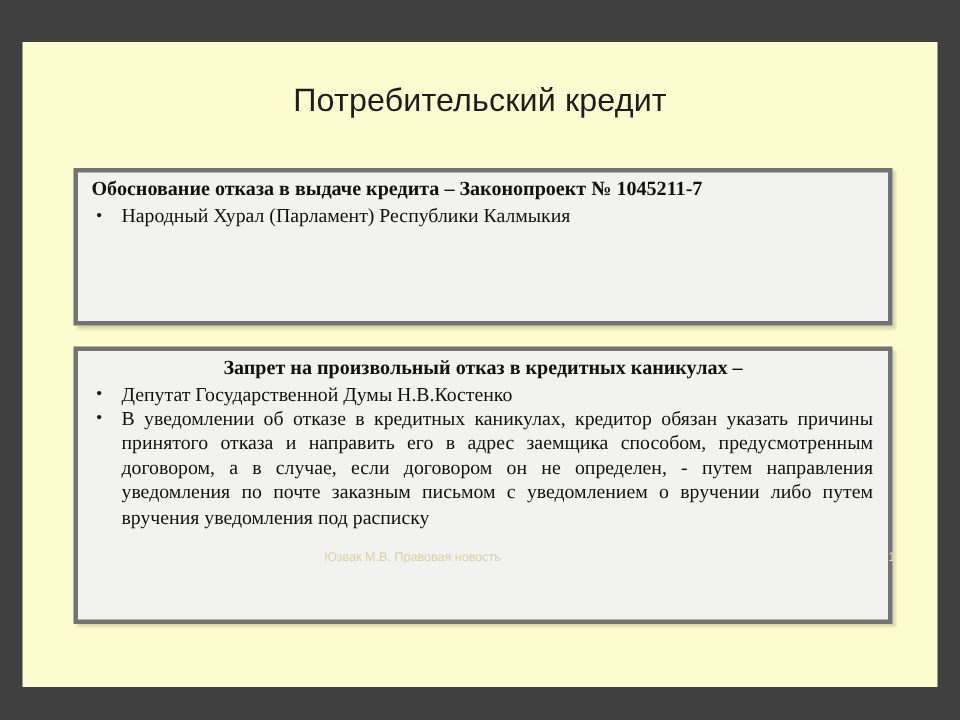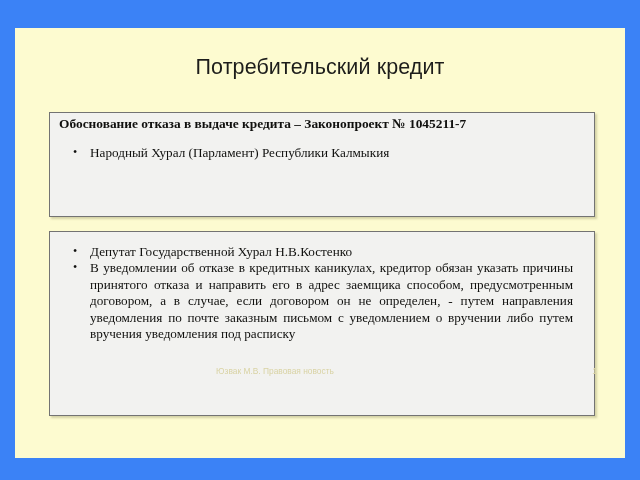--- a/index.html
+++ b/index.html
@@ -1,18 +1,18 @@
 <!DOCTYPE html>
 <html><head>
 <meta charset="utf-8">
 <style>
   html,body{margin:0;padding:0;background:#000;}
   body{width:640px;height:480px;overflow:hidden;font-family:"Liberation Serif",serif;}
 
-  #screen{position:relative;width:640px;height:480px;background:#3b82f6;}
+  #screen{position:relative;width:640px;height:480px;background:#404040;}
 
   
   #slide{
     position:absolute;
     left:15px; top:28px;
     width:610px; height:430px;
     background:#fdfbd0;
     overflow:hidden;
   }
 
@@ -26,40 +26,40 @@
     font-weight:400;
     color:#1d1d1b;
     letter-spacing:.1px;
     white-space:nowrap;
   }
 
   
   .box{
     position:absolute;
     background:#f2f2f0;
-    border:1px solid #737373;
+    border:3px solid #737373;
     box-shadow:2px 2px 2px rgba(120,115,70,.30);
     box-sizing:border-box;
     color:#10100e;
   }
   #box1{ left:34px; top:84px; width:546px; height:105px; }
   #box2{ left:34px; top:203px; width:546px; height:185px; }
 
   .box-head{
     font-weight:bold;
     font-size:13.4px;
     line-height:16.5px;
     text-align:center;
     padding:3px 6px 0 6px;
   }
   #box1 .box-head{ text-align:left; padding-left:9px; padding-top:3px;}
 
   ul.bullets{
     list-style:none;
-    margin:11px;
+    margin:0;
     padding:1px 10px 0 9px;
   }
   ul.bullets>li{
     position:relative;
     padding-left:20px;
     font-size:13.2px;
     line-height:16.4px;
     text-align:justify;
     margin:0;
   }
@@ -103,22 +103,23 @@
     <div id="title">Потребительский кредит</div>
 
     <div class="box" id="box1">
       <div class="box-head">Обоснование отказа в выдаче кредита – Законопроект № 1045211-7</div>
       <ul class="bullets">
         <li>Народный Хурал (Парламент) Республики Калмыкия</li>
       </ul>
     </div>
 
     <div class="box" id="box2">
+      <div class="box-head">Запрет на произвольный отказ в кредитных каникулах –</div>
       <ul class="bullets">
-        <li>Депутат Государственной Хурал Н.В.Костенко</li>
+        <li>Депутат Государственной Думы Н.В.Костенко</li>
         <li>В уведомлении об отказе в кредитных каникулах, кредитор обязан указать причины принятого отказа и направить его в адрес заемщика способом, предусмотренным договором, а в случае, если договором он не определен, - путем направления уведомления по почте заказным письмом с уведомлением о вручении либо путем вручения уведомления под расписку</li>
       </ul>
     </div>
 
     <div id="footer">
       <div id="footer-text">Юзвак М.В. Правовая новость</div>
       <div id="footer-page">1</div>
     </div>
 
   </div>

